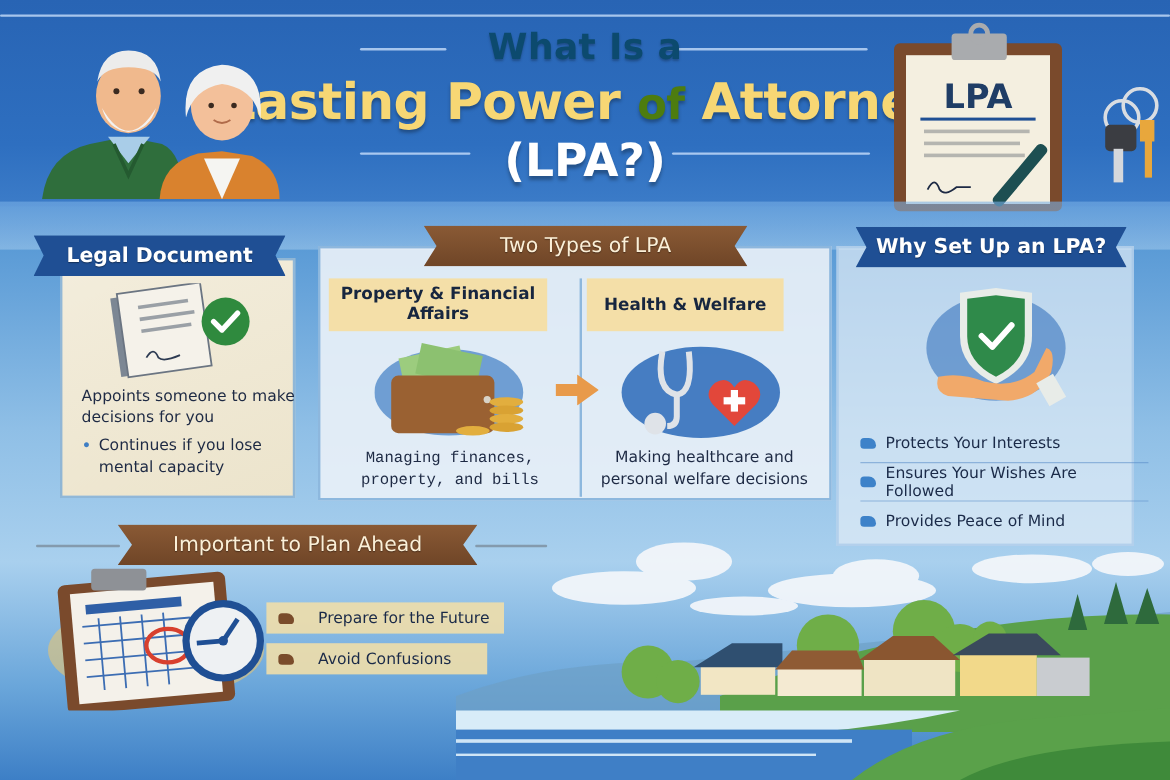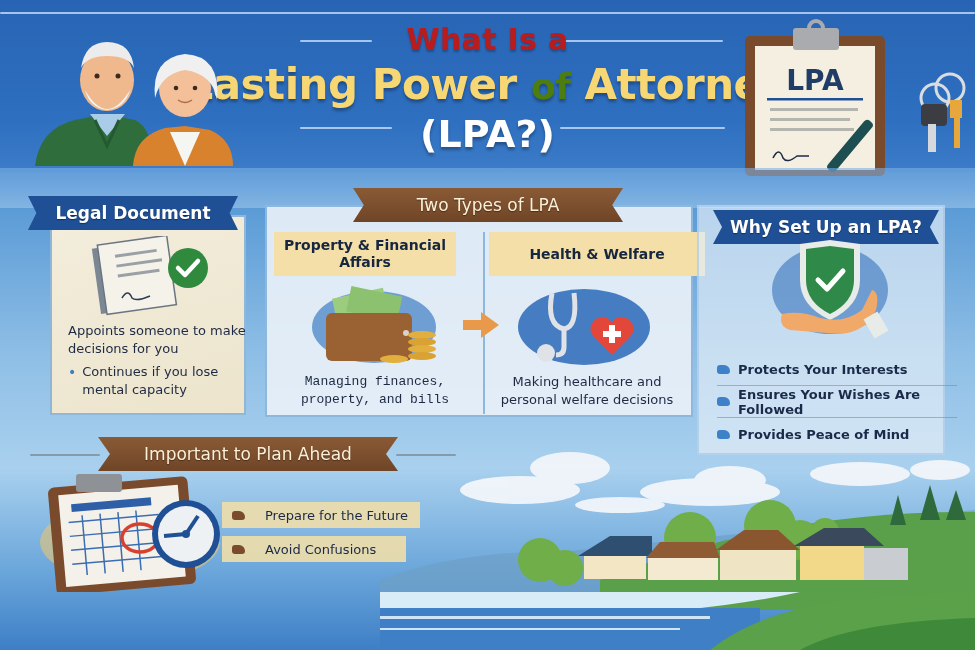--- a/index.html
+++ b/index.html
@@ -9,21 +9,21 @@
     position: relative;
     background: linear-gradient(180deg, #2a68b8 0%, #2f72c0 22%, #5b9bd6 32%, #8fbfe6 55%, #a9d0ee 72%, #6aa6da 88%, #3d7fc6 100%);
   }
   .canvas { position: absolute; inset: 0; overflow: hidden; }
 
   
   .hdr-band { position: absolute; left: 0; top: 0; width: 975px; height: 172px;
     background: linear-gradient(180deg, #2864b4 0%, #2e6fc0 70%, #3c7cc8 100%); }
   .hdr-line { position: absolute; height: 2px; background: rgba(210,230,255,.75); border-radius: 2px; }
   .title-top { position: absolute; left: 0; width: 975px; top: 22px; text-align: center;
-    color: #b91c1c; font-weight: bold; font-size: 30px; letter-spacing: .3px;
+    color: #0c4a6e; font-weight: bold; font-size: 30px; letter-spacing: .3px;
     font-family: "DejaVu Sans", sans-serif; text-shadow: 0 2px 2px rgba(0,0,0,.25); }
   .title-main { position: absolute; left: 0; width: 975px; top: 60px; text-align: center;
     color: #f7d774; font-weight: bold; font-size: 42px; letter-spacing: -.5px;
     text-shadow: 0 3px 3px rgba(0,0,0,.3); }
   .title-main .of { font-size: 36px; color: #4d7c0f; text-align: right; }
   .title-sub { position: absolute; left: 0; width: 975px; top: 112px; text-align: center;
     color: #fff; font-weight: bold; font-size: 38px; text-shadow: 0 3px 3px rgba(0,0,0,.3); }
 
   
   .couple { position: absolute; left: 35px; top: 28px; width: 200px; height: 138px; }
@@ -62,21 +62,21 @@
   .subhead { position: absolute; top: 232px; height: 44px; background: #f4dfa8;
     color: #17263f; font-weight: bold; font-size: 14px; text-align: center;
     display: flex; align-items: center; justify-content: center; line-height: 17px; }
   .divider-v { position: absolute; left: 483px; top: 232px; width: 2px; height: 182px; background: rgba(120,170,215,.8); }
 
   .type-desc { position: absolute; top: 373px; color: #1e2a44; font-size: 13px;
     line-height: 18px; text-align: center; }
 
   .why-list { position: absolute; left: 717px; top: 354px; width: 240px; }
   .why-item { display: flex; align-items: center; gap: 8px; height: 32px;
-    color: #1a2a48; font-weight: bold; font-size: 13px; border-bottom: 1px solid rgba(90,140,200,.55); }
+    color: #1a2a48; font-weight: normal; font-size: 13px; border-bottom: 1px solid rgba(90,140,200,.55); }
   .why-item:last-child { border-bottom: none; }
   .thumb { width: 13px; height: 9px; background: #3d82c9; border-radius: 3px 6px 3px 3px; flex: none; }
 
   .plan-ribbon { left: 98px; top: 437px; width: 300px; }
   .plan-item { position: absolute; left: 222px; height: 26px; background: rgba(240,222,170,.9);
     display: flex; align-items: center; gap: 20px; padding-left: 10px;
     color: #1a2a48; font-size: 13px; }
   .plan-item .thumb { background: #7a4c2b; }
 
   .landscape { position: absolute; left: 380px; top: 440px; width: 595px; height: 210px; }
@@ -164,21 +164,21 @@
       <span class="dot">•</span>
       <span>Continues if you lose mental capacity</span>
     </div>
   </div>
 
   <div class="panel types"></div>
   <div class="ribbon-brown" style="left:353px;top:188px;width:270px;">Two Types of LPA</div>
   <div class="divider-v"></div>
 
   <div class="subhead" style="left:274px;width:182px;">Property &amp; Financial Affairs</div>
-  <div class="subhead" style="left:489px;width:216px;">Health &amp; Welfare</div>
+  <div class="subhead" style="left:489px;width:164px;">Health &amp; Welfare</div>
 
   <svg style="position:absolute;left:312px;top:285px;width:130px;height:82px;" viewBox="0 0 130 82">
     <ellipse cx="62" cy="42" rx="62" ry="36" fill="#3f7ec4" opacity=".7"></ellipse>
     <rect x="22" y="8" width="52" height="26" fill="#9ccc7e" transform="rotate(-12 48 20)"></rect>
     <rect x="36" y="6" width="52" height="26" fill="#8cc170" transform="rotate(12 62 20)"></rect>
     <rect x="14" y="28" width="86" height="48" rx="6" fill="#9a6132"></rect>
     <circle cx="94" cy="48" r="3" fill="#d8d3c8"></circle>
     <ellipse cx="110" cy="50" rx="14" ry="4" fill="#e2ae3e"></ellipse>
     <ellipse cx="110" cy="57" rx="14" ry="4" fill="#d9a233"></ellipse>
     <ellipse cx="110" cy="64" rx="14" ry="4" fill="#e2ae3e"></ellipse>
@@ -195,21 +195,21 @@
     <circle cx="30" cy="68" r="9" fill="#dfe3e8"></circle>
     <path d="M96 70 L78 52 Q70 42 80 34 Q90 28 96 38 Q102 28 112 34 Q122 42 114 52 Z" fill="#e2473a"></path>
     <rect x="93" y="40" width="6" height="18" fill="#fff"></rect>
     <rect x="87" y="46" width="18" height="6" fill="#fff"></rect>
   </svg>
 
   <div class="type-desc" style="left:274px;width:202px;font-family:Liberation Mono, monospace;">Managing finances, property, and bills</div>
   <div class="type-desc" style="left:489px;width:196px;">Making healthcare and personal welfare decisions</div>
 
   <div class="panel why"></div>
-  <div class="ribbon-blue" style="left:713px;top:210px;width:226px;">Why Set Up an LPA?</div>
+  <div class="ribbon-blue" style="left:713px;top:189px;width:226px;">Why Set Up an LPA?</div>
   <svg style="position:absolute;left:770px;top:240px;width:120px;height:100px;" viewBox="0 0 120 100">
     <ellipse cx="60" cy="50" rx="58" ry="44" fill="#2a6ab8" opacity=".55"></ellipse>
     <path d="M30 4 L60 0 L90 4 L90 40 Q90 66 60 80 Q30 66 30 40 Z" fill="#e8ece8"></path>
     <path d="M36 9 L60 6 L84 9 L84 40 Q84 62 60 74 Q36 62 36 40 Z" fill="#2f8a4a"></path>
     <path d="M48 40 l9 9 l16 -18" fill="none" stroke="#fff" stroke-width="5" stroke-linecap="round" stroke-linejoin="round"></path>
     <path d="M12 74 Q30 70 50 78 Q74 84 92 70 L102 50 Q110 52 106 70 Q96 92 70 94 L20 90 Q8 86 12 74 Z" fill="#f1a96a"></path>
     <rect x="98" y="74" width="16" height="22" fill="#e8ece8" transform="rotate(-30 106 85)"></rect>
   </svg>
   <div class="why-list">
     <div class="why-item">

